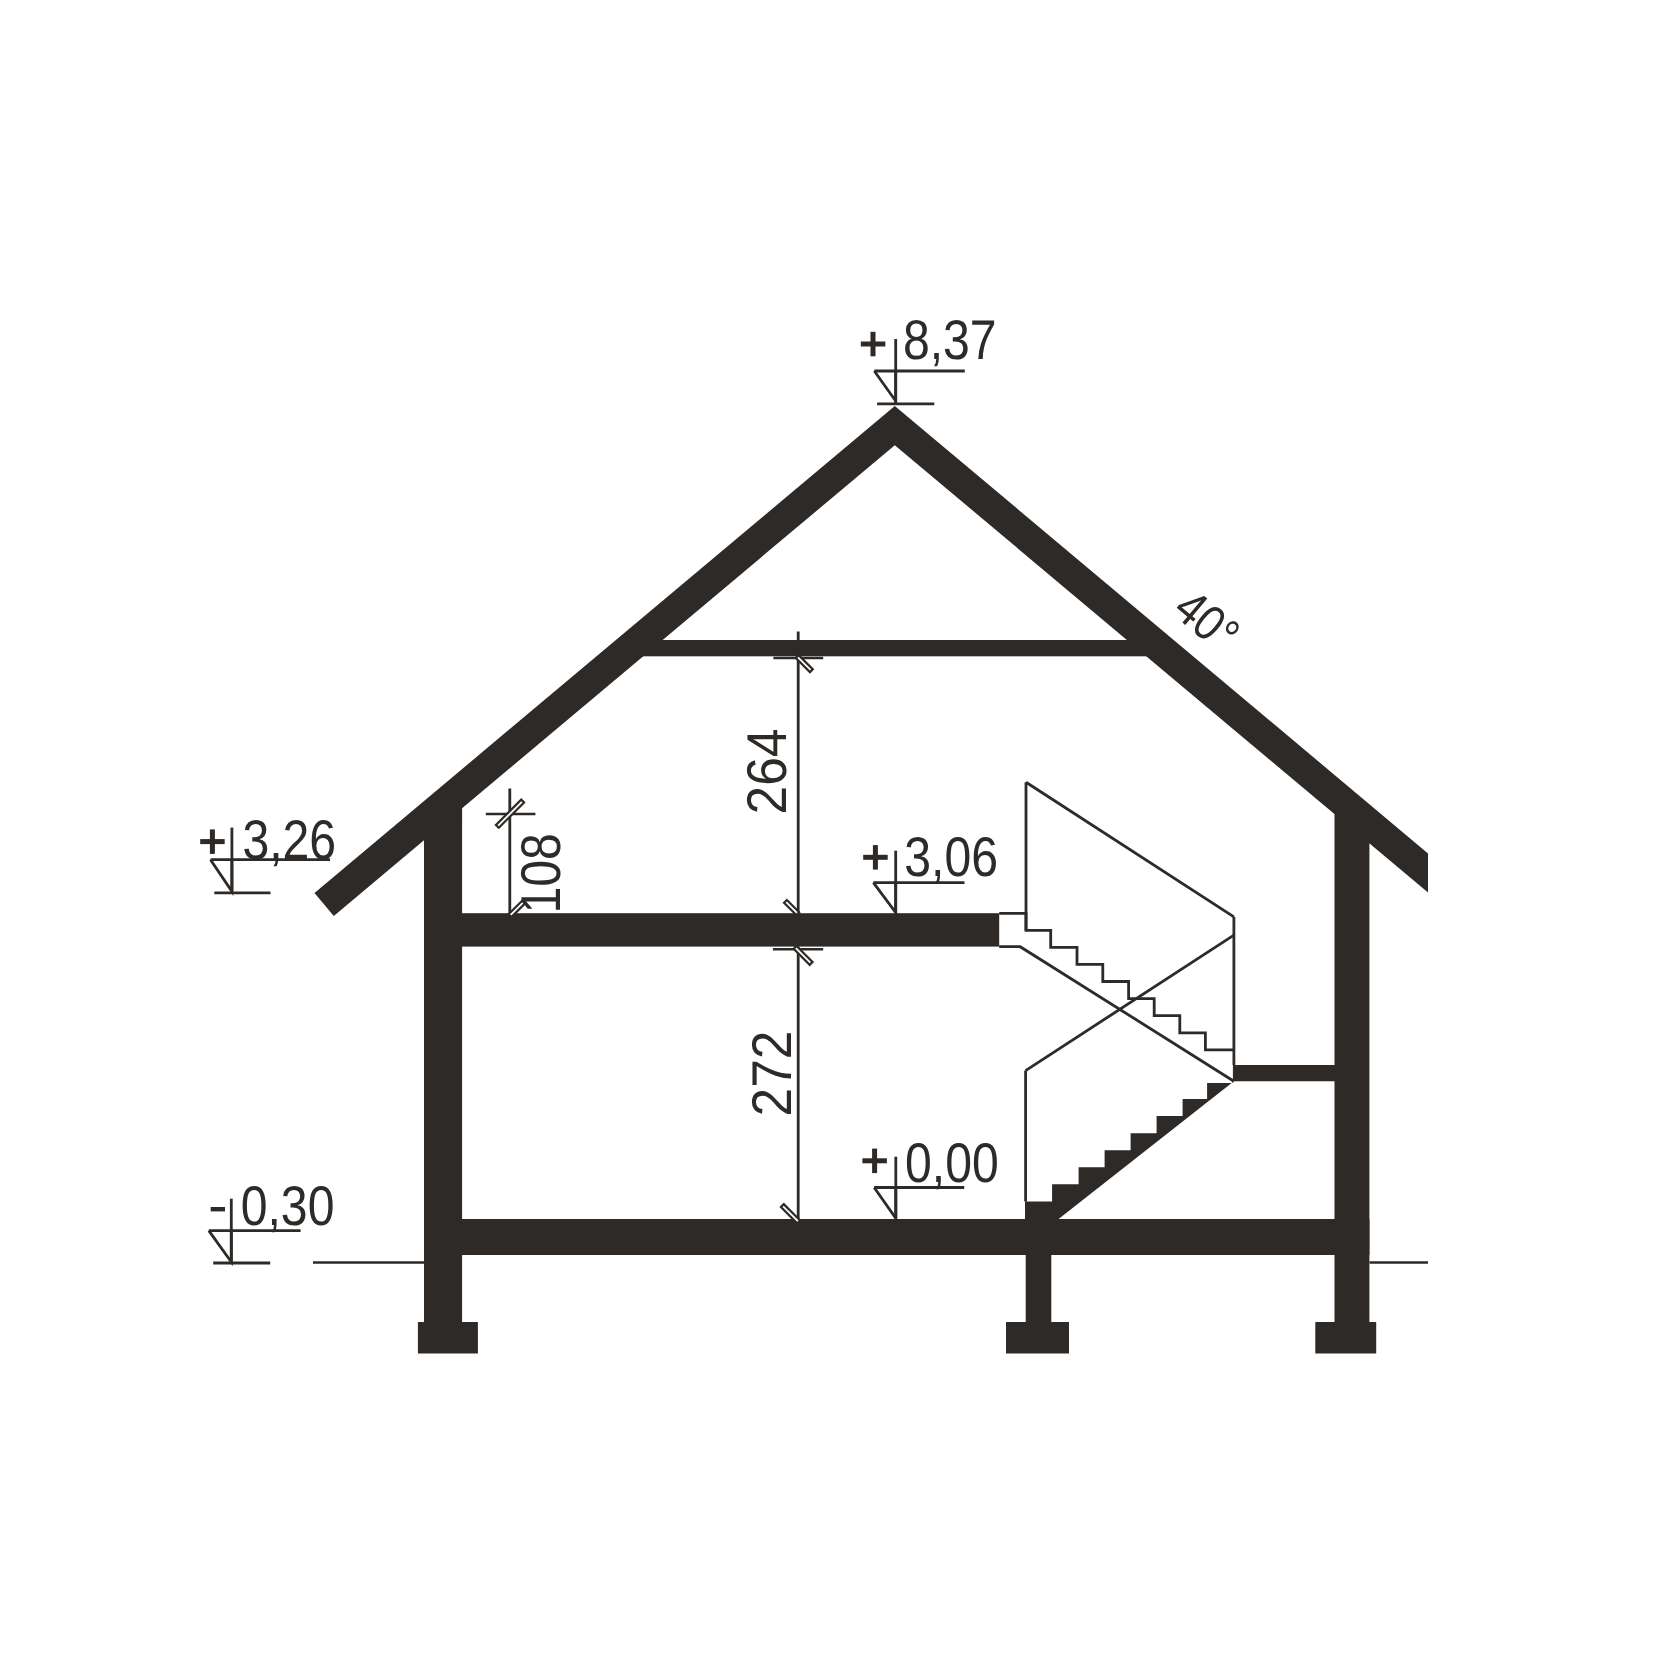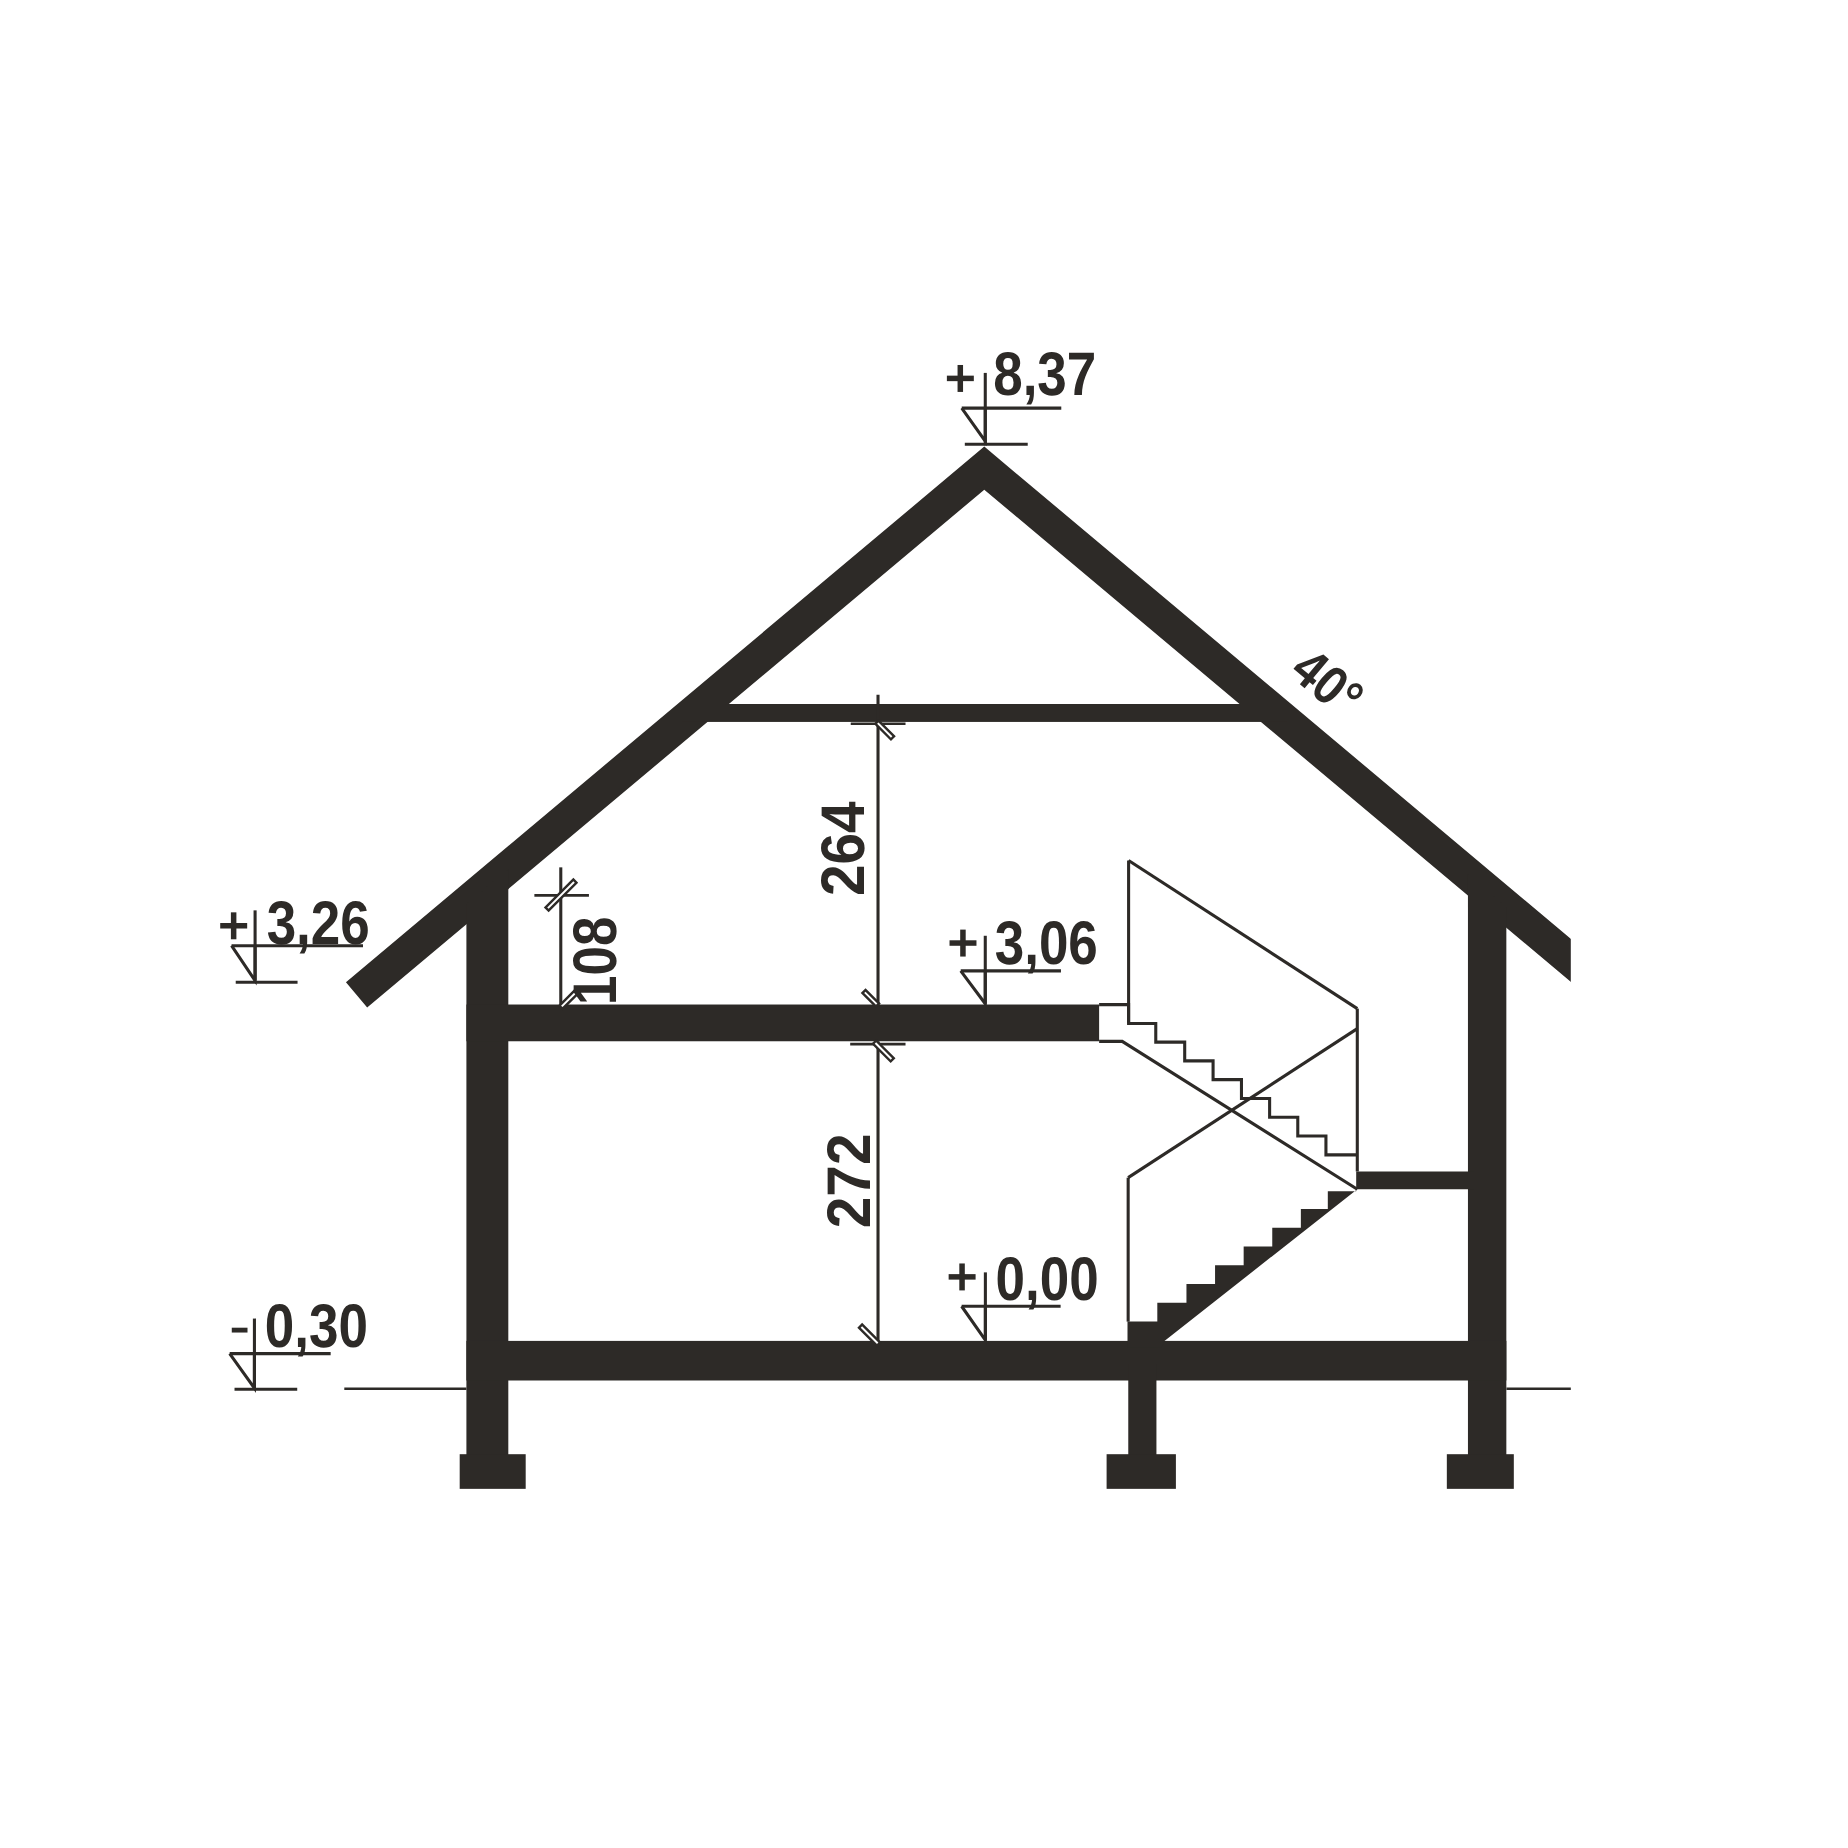--- a/index.html
+++ b/index.html
@@ -1,16 +1,16 @@
 <!DOCTYPE html>
 <html><head>
 <meta charset="utf-8">
 <style>
   html,body{margin:0;padding:0;background:#ffffff;}
-  #page{width:1428px;height:1680px;position:relative;background:#ffffff;overflow:hidden;font-weight:bold;}
+  #page{width:1428px;height:1680px;position:relative;background:#ffffff;overflow:hidden;}
   svg{display:block;}
   text{font-family:"Liberation Sans", sans-serif;fill:#2d2a27;text-rendering:geometricPrecision;-webkit-font-smoothing:antialiased;}
 </style>
 </head>
 <body>
 <div id="page">
 <svg width="1680" height="1680" viewBox="0 0 1680 1680">
   <rect x="0" y="0" width="1680" height="1680" fill="#ffffff"></rect>
 
   <g fill="#2d2a27" stroke="none">

